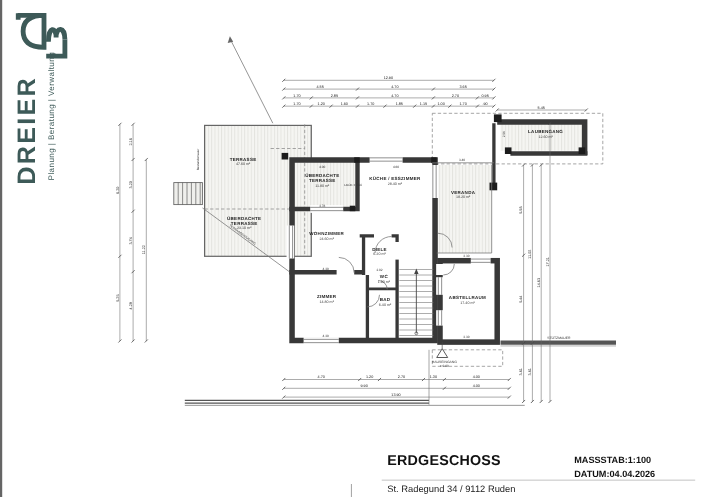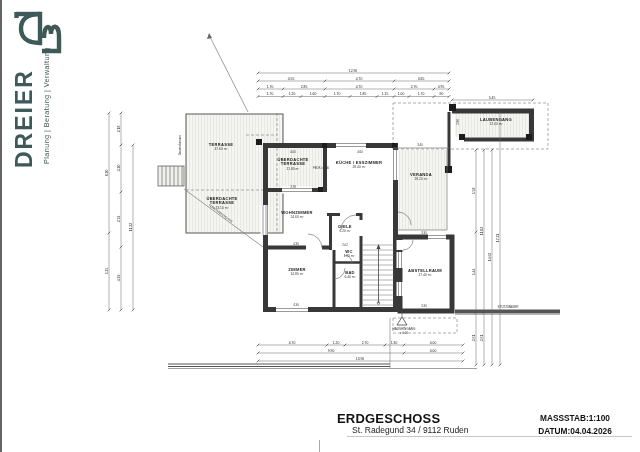--- a/index.html
+++ b/index.html
@@ -9,25 +9,25 @@
   .fold-mark{position:absolute;left:319px;top:440px;width:1px;height:12px;background:#aaa;}
 
   
   .logo-box{position:absolute;left:14px;top:10px;width:52px;height:46px;}
   .brand-name{position:absolute;left:11px;top:168px;transform:rotate(-90deg);transform-origin:0 0;
               font-size:23px;font-weight:bold;letter-spacing:2px;color:#3d5a58;white-space:nowrap;}
   .brand-tagline{position:absolute;left:42px;top:164px;transform:rotate(-90deg);transform-origin:0 0;
               font-size:7.3px;letter-spacing:.4px;color:#3d5a58;white-space:nowrap;}
 
   
-  .tb-title{position:absolute;left:337px;top:411px;font-size:13px;font-weight:bold;color:#111;
+  .tb-title{position:absolute;left:352px;top:411px;font-size:13px;font-weight:bold;color:#111;
             letter-spacing:.2px;}
-  .tb-address{position:absolute;left:352px;top:425px;font-size:8.5px;color:#222;}
+  .tb-address{position:absolute;left:352px;top:439px;font-size:8.5px;color:#222;}
   .tb-meta{position:absolute;left:522px;top:413px;width:106px;font-size:8.3px;font-weight:bold;color:#111;}
-  .tb-row{display:flex;justify-content:center;margin-bottom:3px;}
+  .tb-row{display:flex;justify-content:flex-start;margin-bottom:3px;}
   .tb-line{position:absolute;left:347px;top:436px;width:285px;height:1px;background:#c8c8c8;}
 
   
   #plan{position:absolute;left:0;top:0;width:640px;height:452px;}
   #plan text{font-family:"Liberation Sans",sans-serif;}
   .wall{stroke:#383838;fill:none;}
   .thin{stroke:#777;stroke-width:.7;fill:none;}
   .dash{stroke:#8a8a8a;stroke-width:.7;fill:none;stroke-dasharray:3 2;}
   .winline{stroke:#555;stroke-width:.6;}
   .dimline{stroke:#666;stroke-width:.5;fill:none;}

